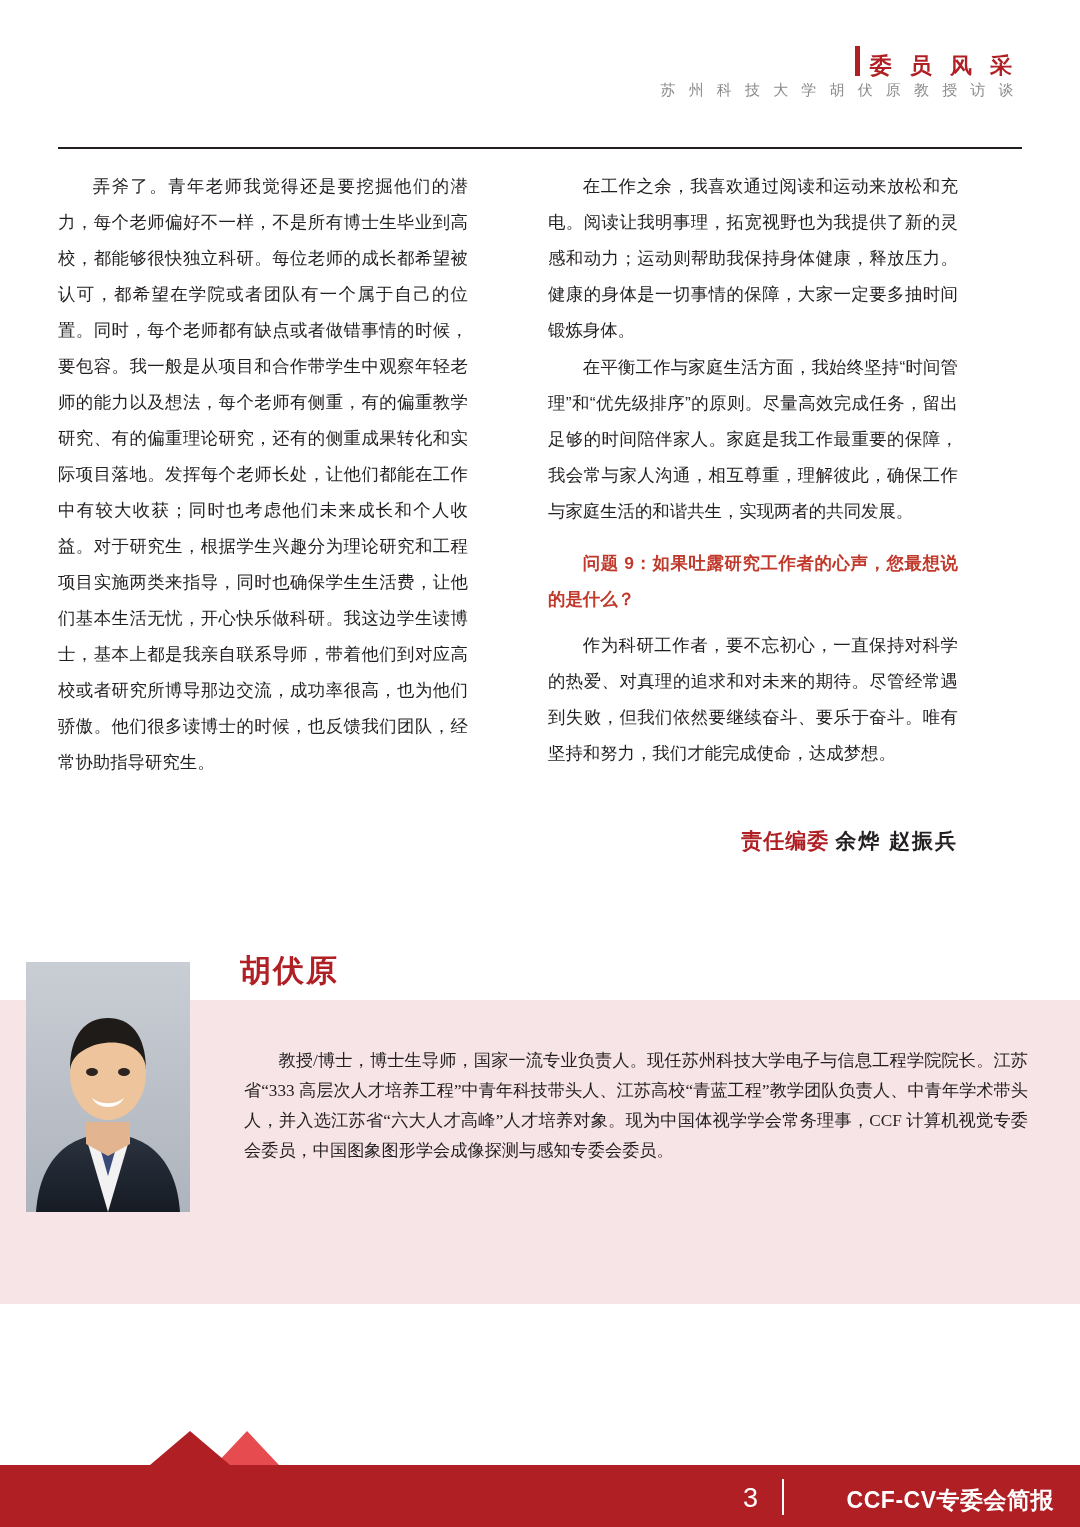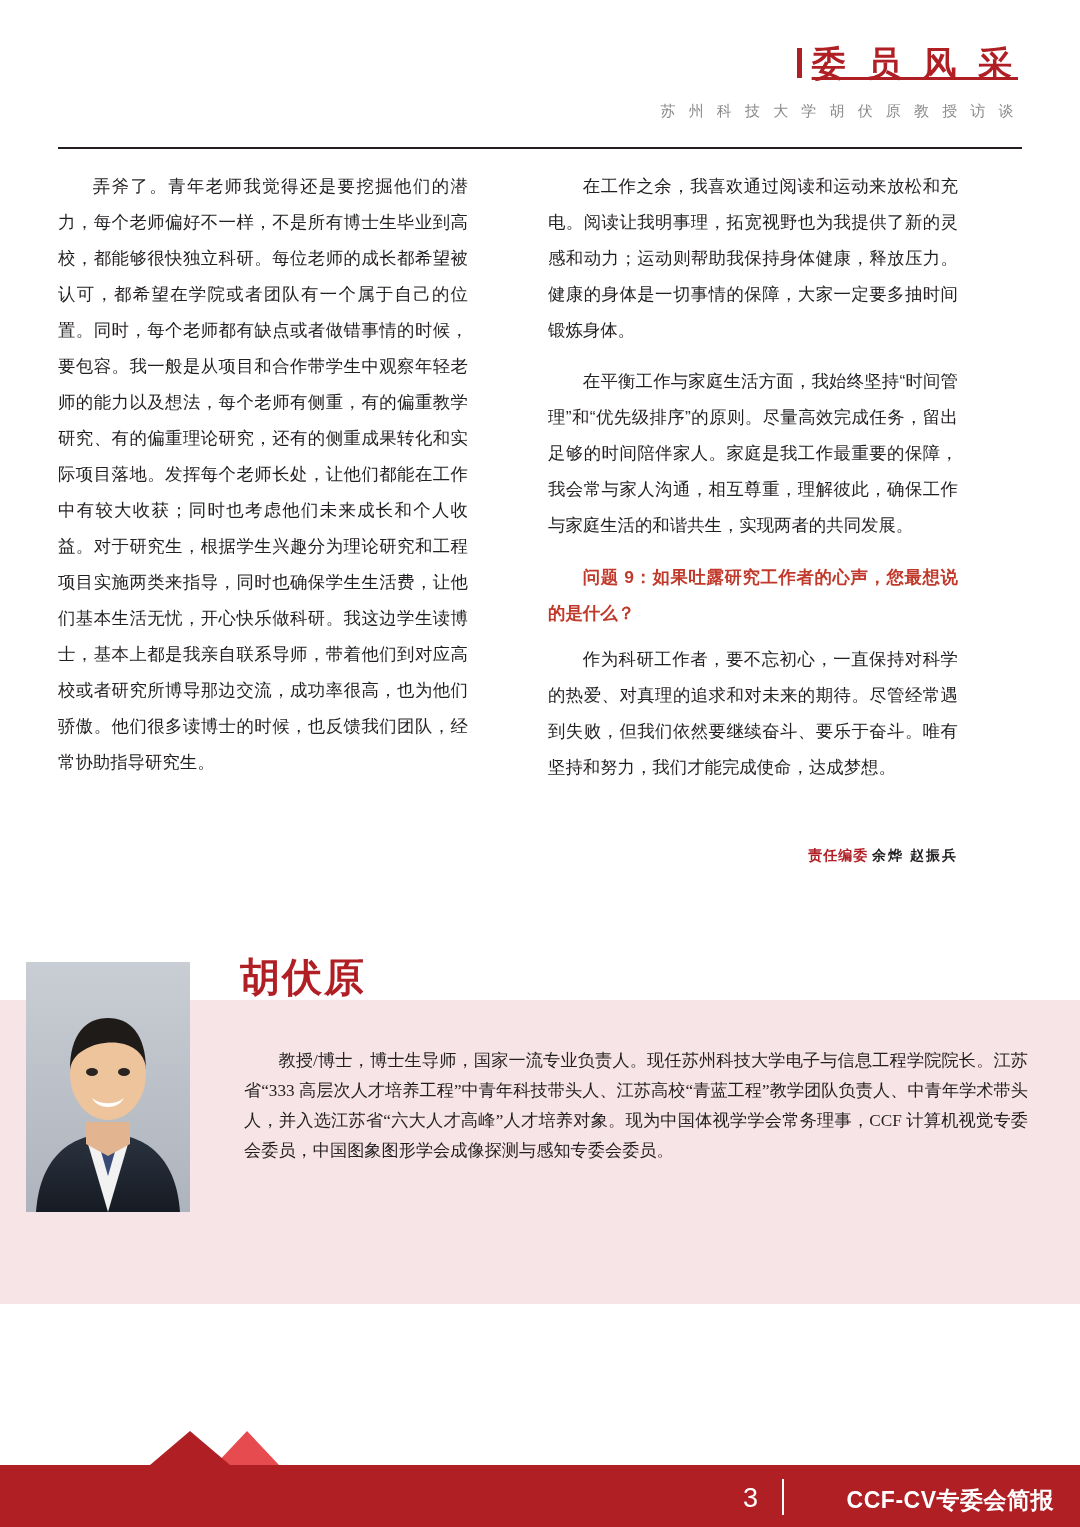--- a/index.html
+++ b/index.html
@@ -18,37 +18,36 @@
 
   
   .header {
     position: absolute;
     top: 46px;
     right: 62px;
     text-align: right;
   }
   .header-title {
     font-family: "Liberation Sans", sans-serif;
-    font-size: 34px;
+    font-size: 22px;
     font-weight: bold;
     color: #b01f24;
     letter-spacing: 6px;
     line-height: 1;
-    text-decoration: underline;
   }
   .header-title .bar {
     display: inline-block;
     width: 5px;
     height: 30px;
     background: #b01f24;
     vertical-align: -3px;
     margin-right: 10px;
   }
   .header-sub {
-    margin-top: 22px;
+    margin-top: 4px;
     font-size: 15px;
     color: #8b8b8b;
     letter-spacing: 4.5px;
     font-family: "Liberation Sans", sans-serif;
   }
 
   .rule {
     position: absolute;
     left: 58px;
     right: 58px;
@@ -65,32 +64,32 @@
     font-size: 17.4px;
     line-height: 36px;
     text-align: justify;
     text-justify: inter-ideograph;
   }
   .col-left  { left: 58px; }
   .col-right { left: 548px; }
 
   .para {
     text-indent: 2em;
-    margin: 0 0 15px 0;
+    margin: 0 0 1px 0;
   }
   .q {
     color: #c0392b;
     text-indent: 2em;
     margin: 16px 0 10px 0;
     font-weight: bold;
   }
   .editor {
     margin-top: 52px;
     text-align: right;
-    font-size: 14px;
+    font-size: 21px;
   }
   .editor .lbl {
     color: #b01f24;
     font-weight: bold;
     letter-spacing: 1px;
   }
   .editor .names {
     color: #231f20;
     font-weight: bold;
     letter-spacing: 2px;
@@ -111,21 +110,21 @@
     top: 962px;
     width: 164px;
     height: 250px;
     overflow: hidden;
     background: #c8ccd4;
   }
   .profile-name {
     position: absolute;
     left: 240px;
     top: 950px;
-    font-size: 40px;
+    font-size: 31px;
     font-weight: bold;
     color: #b01f24;
     letter-spacing: 2px;
   }
   .profile-text {
     position: absolute;
     left: 240px;
     top: 1042px;
     width: 792px;
     font-family: "Liberation Serif", serif;

